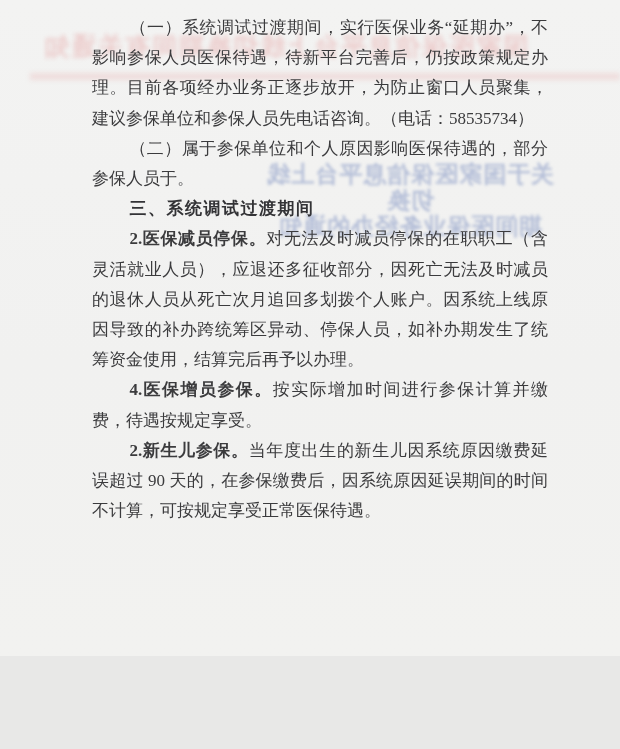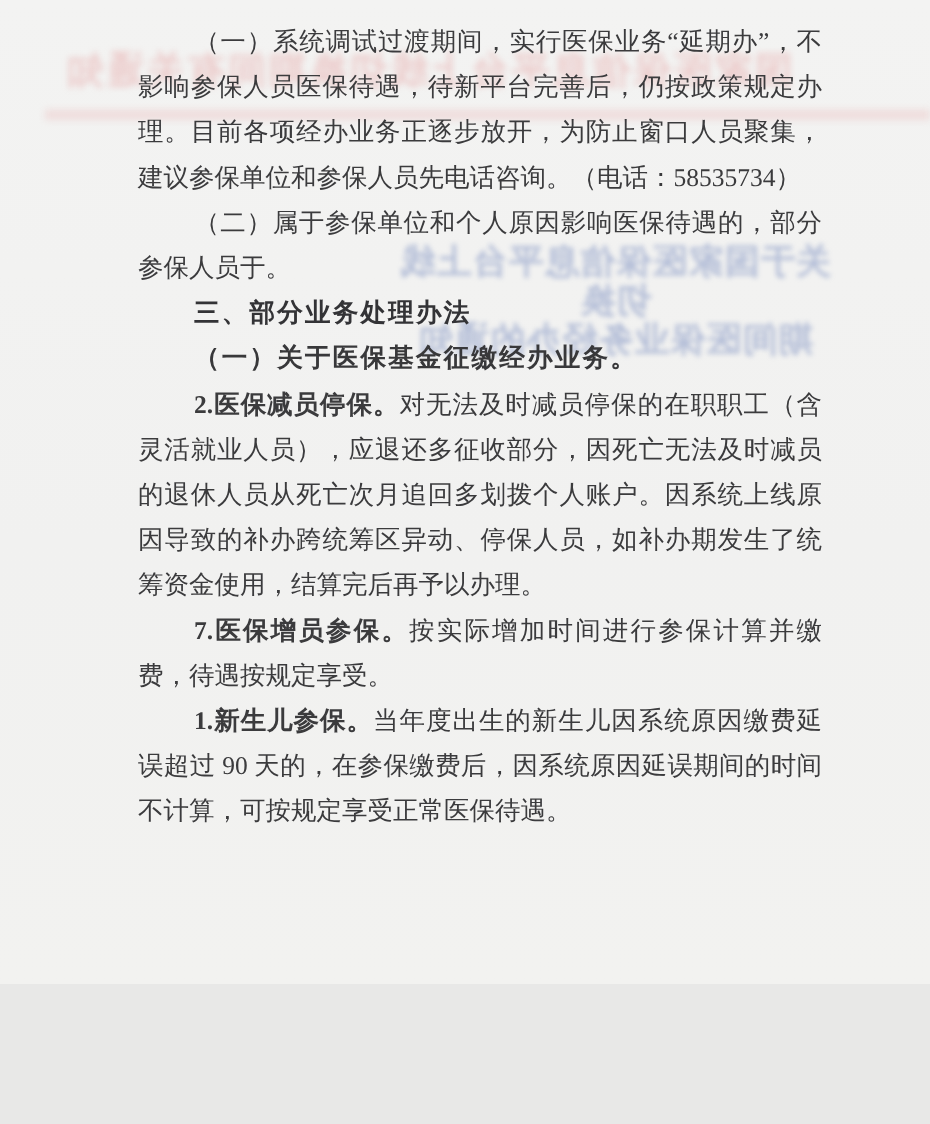--- a/index.html
+++ b/index.html
@@ -111,20 +111,19 @@
   <div class="bleed bleed-blue">
     <div>关于国家医保信息平台上线切换</div>
     <div>期间医保业务经办的通知</div>
   </div>
 
   <div class="bleed bleed-blue-bottom">二、现行业务办理</div>
 
   <div class="doc-body" id="doc-body">
       <p class="body"><span>（一）系统调试过渡期间，实行医保业务“延期办”，不影响参保人员医保待遇，待新平台完善后，仍按政策规定办理。目前各项经办业务正逐步放开，为防止窗口人员聚集，建议参保单位和参保人员先电话咨询。（电话：58535734）</span></p>
       <p class="body"><span>（二）属于参保单位和个人原因影响医保待遇的，部分参保人员于。</span></p>
-      <p class="heading-sans"><span class="bold">三、部分业务处理办法</span></p>
-      <p class="heading-kai"><span class="bold">（一）关于医保基金征缴经办业务。</span></p>
+      <p class="heading-sans"><span class="bold">三、系统调试过渡期间</span></p>
       <p class="body"><span class="bold">2.医保减员停保。</span><span>对无法及时减员停保的在职职工（含灵活就业人员），应退还多征收部分，因死亡无法及时减员的退休人员从死亡次月追回多划拨个人账户。因系统上线原因导致的补办跨统筹区异动、停保人员，如补办期发生了统筹资金使用，结算完后再予以办理。</span></p>
-      <p class="body"><span class="bold">7.医保增员参保。</span><span>按实际增加时间进行参保计算并缴费，待遇按规定享受。</span></p>
-      <p class="body"><span class="bold">1.新生儿参保。</span><span>当年度出生的新生儿因系统原因缴费延误超过 90 天的，在参保缴费后，因系统原因延误期间的时间不计算，可按规定享受正常医保待遇。</span></p>
+      <p class="body"><span class="bold">4.医保增员参保。</span><span>按实际增加时间进行参保计算并缴费，待遇按规定享受。</span></p>
+      <p class="body"><span class="bold">2.新生儿参保。</span><span>当年度出生的新生儿因系统原因缴费延误超过 90 天的，在参保缴费后，因系统原因延误期间的时间不计算，可按规定享受正常医保待遇。</span></p>
     </div>
 
 </div>
 
 </body></html>

